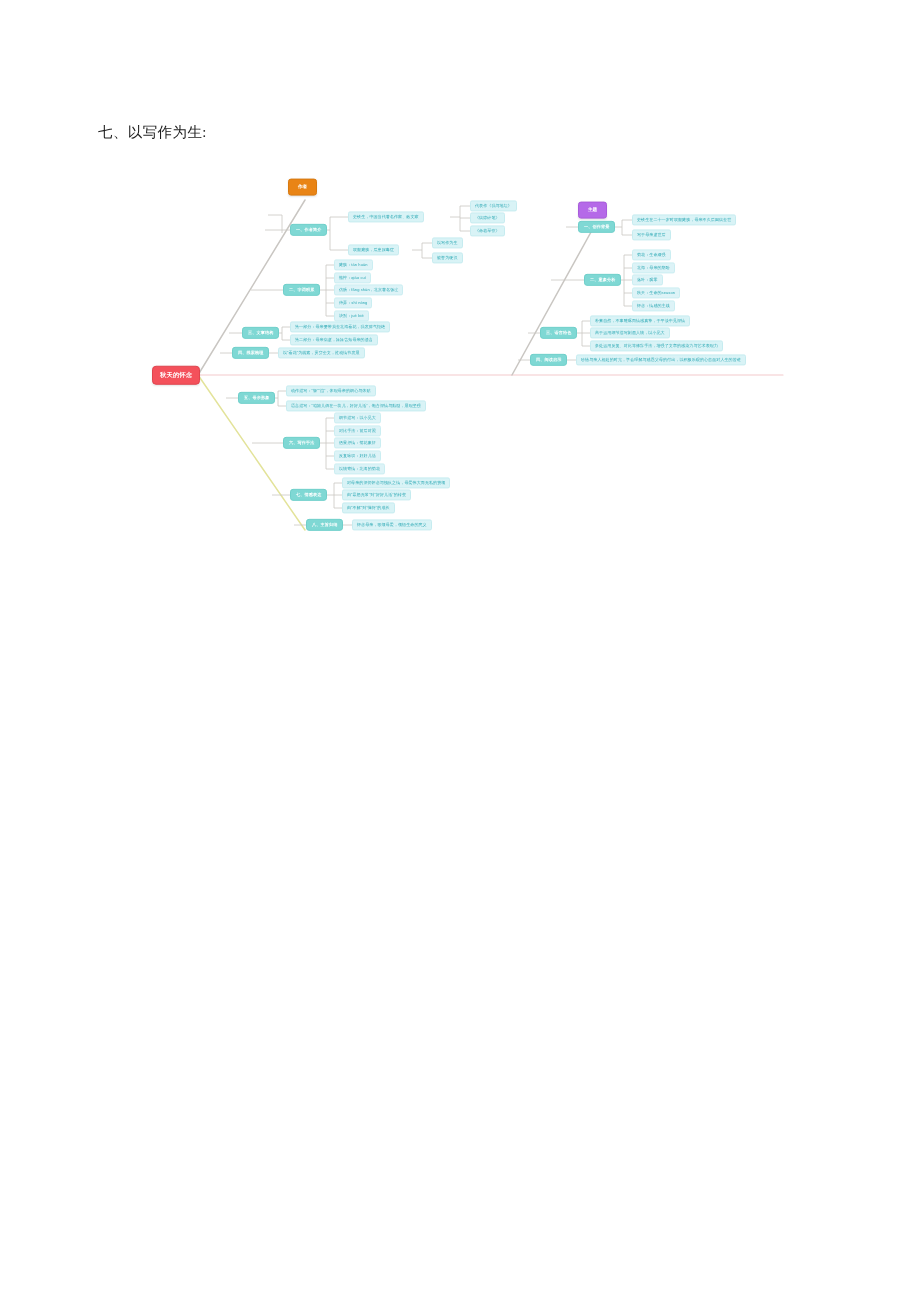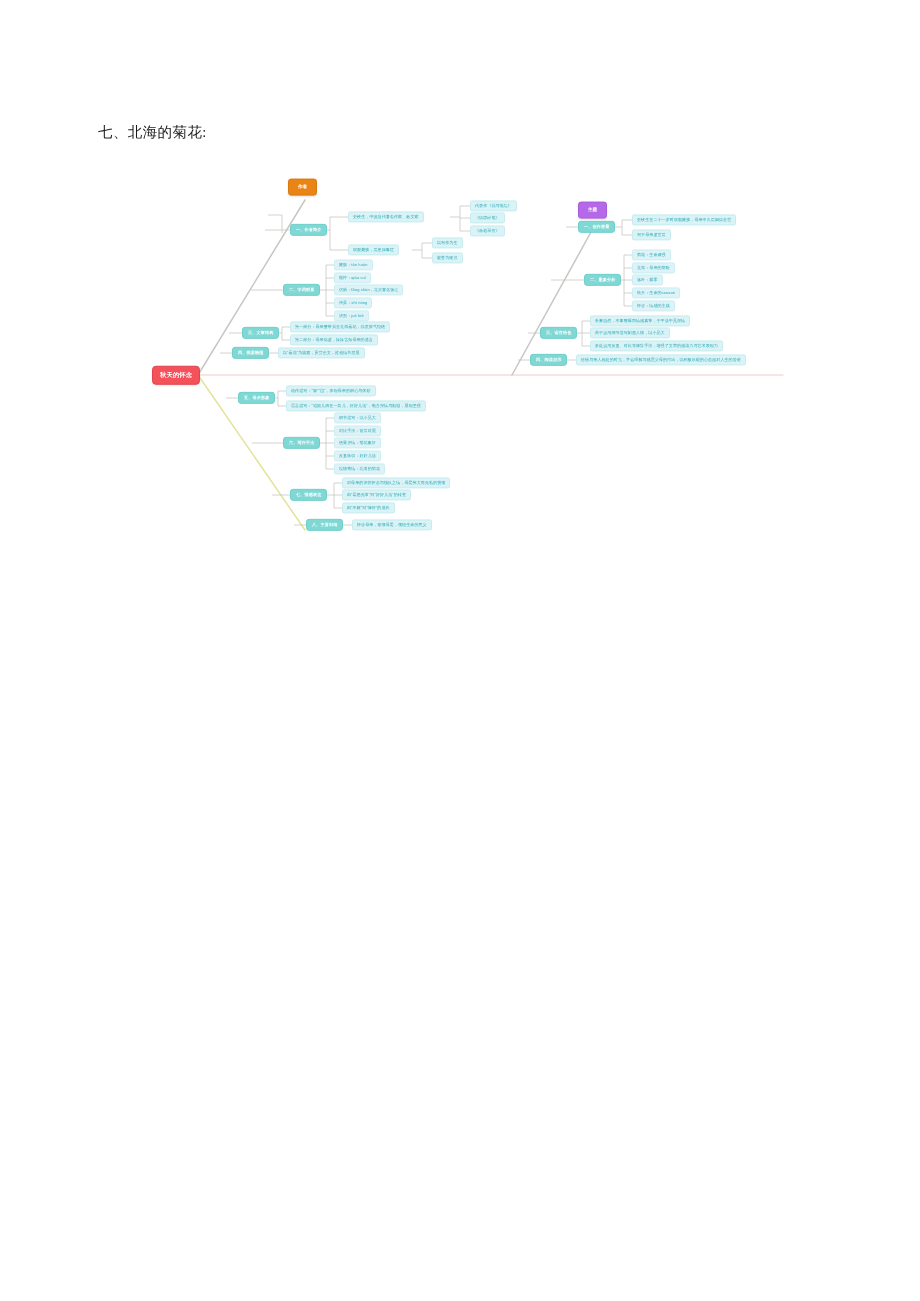--- a/index.html
+++ b/index.html
@@ -110,21 +110,21 @@
     letter-spacing: 0.1px;
   }
   .node.leaf.plain {
     background: #ddf3f7;
     border-color: #cbeef2;
   }
 </style>
 </head>
 <body>
 
-<div id="page-heading">七、北海的菊花:</div>
+<div id="page-heading">七、以写作为生:</div>
 
 <div id="mindmap">
 
   <svg id="edges" viewBox="0 0 920 400" width="920" height="400" xmlns="http://www.w3.org/2000/svg">
 
     <path d="M 198 220 L 305 45" stroke="#c9c6c2" stroke-width="1.5" fill="none" stroke-linecap="round"></path>
 
     <path d="M 198 220 L 783 220" stroke="#f3c9cc" stroke-width="1.1" fill="none" stroke-linecap="round"></path>
 
     <path d="M 198 220 L 305 375" stroke="#e3e39a" stroke-width="1.5" fill="none" stroke-linecap="round"></path>

